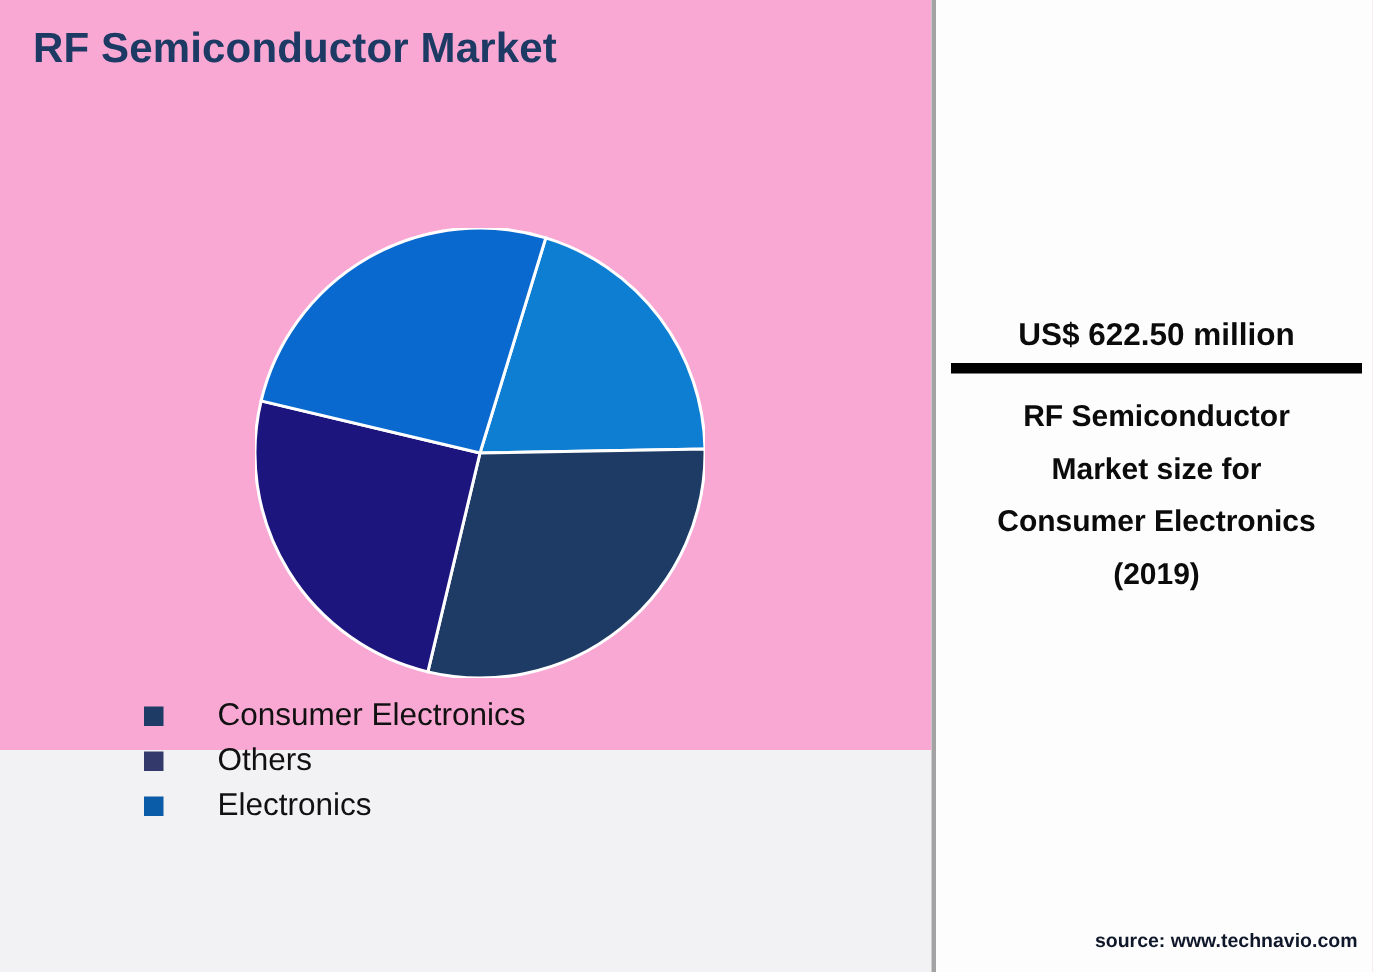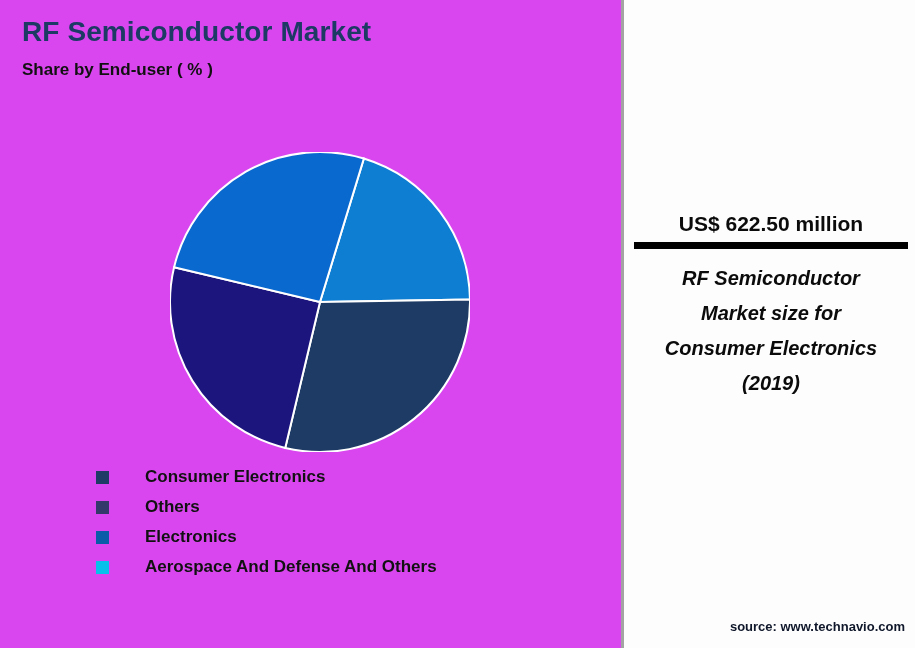--- a/index.html
+++ b/index.html
@@ -20,22 +20,22 @@
     background: #f2f2f5;
     box-sizing: border-box;
   }
 
   
   #left-panel {
     position: absolute;
     left: 0;
     top: 0;
     width: 621px;
-    height: 648px;
-    background: #d946ef;
+    height: 500px;
+    background: #f9a8d4;
   }
   #chart-title {
     position: absolute;
     left: 22px;
     top: 16px;
     font-size: 28px;
     font-weight: bold;
     color: #1c3a63;
     letter-spacing: 0.1px;
     white-space: nowrap;
@@ -72,22 +72,22 @@
     align-items: center;
     height: 30px;
   }
   .legend-swatch {
     width: 13px;
     height: 13px;
     flex: 0 0 13px;
     margin-right: 36px;
   }
   .legend-label {
-    font-size: 17px;
-    font-weight: bold;
+    font-size: 21px;
+    font-weight: normal;
     color: #111111;
     white-space: nowrap;
   }
 
   
   #right-panel {
     position: absolute;
     left: 621px;
     top: 0;
     width: 302px;
@@ -117,21 +117,20 @@
     margin-top: 4px;
     margin-bottom: 12px;
   }
   #callout-desc {
     font-size: 20px;
     font-weight: bold;
     color: #0b0b0b;
     line-height: 35px;
     padding: 0 24px;
     box-sizing: border-box;
-    font-style: italic;
   }
   #source-note {
     position: absolute;
     left: 0;
     right: 18px;
     bottom: 14px;
     text-align: right;
     font-size: 13px;
     font-weight: bold;
     color: #0f172a;
@@ -140,21 +139,20 @@
 </style>
 </head>
 <body>
 
 <div id="root">
 
   <div id="left-panel">
 
     <div id="chart-title">RF Semiconductor Market</div>
 
-    <div id="chart-subtitle">Share by End-user ( % )</div>
 
     <div id="pie-wrap">
       <svg id="pie-svg" width="300" height="300" viewBox="0 0 300 300">
         <g id="pie-slices">
             <path d="M 150 150 L 193.86 6.55 A 150 150 0 0 1 299.98 147.38 Z" fill="#0d7ed2" stroke="#ffffff" stroke-width="2"></path>
             <path d="M 150 150 L 299.98 147.38 A 150 150 0 0 1 115.24 295.92 Z" fill="#1d3b64" stroke="#ffffff" stroke-width="2"></path>
             <path d="M 150 150 L 115.24 295.92 A 150 150 0 0 1 4.08 115.24 Z" fill="#1d157e" stroke="#ffffff" stroke-width="2"></path>
             <path d="M 150 150 L 4.08 115.24 A 150 150 0 0 1 193.86 6.55 Z" fill="#0a69cf" stroke="#ffffff" stroke-width="2"></path>
           </g>
       </svg>
@@ -166,24 +164,20 @@
         <span class="legend-label">Consumer Electronics</span>
       </div>
       <div class="legend-item">
         <span class="legend-swatch" style="background: rgb(51, 58, 107);"></span>
         <span class="legend-label">Others</span>
       </div>
       <div class="legend-item">
         <span class="legend-swatch" style="background: rgb(10, 91, 168);"></span>
         <span class="legend-label">Electronics</span>
       </div>
-      <div class="legend-item">
-        <span class="legend-swatch" style="background: rgb(7, 193, 234);"></span>
-        <span class="legend-label">Aerospace And Defense And Others</span>
-      </div>
     </div>
 
   </div>
 
   <div id="right-panel">
 
     <div id="callout">
       <div id="callout-value">US$ 622.50 million</div>
       <div id="callout-rule"></div>
       <div id="callout-desc">RF Semiconductor Market size for Consumer Electronics (2019)</div>

